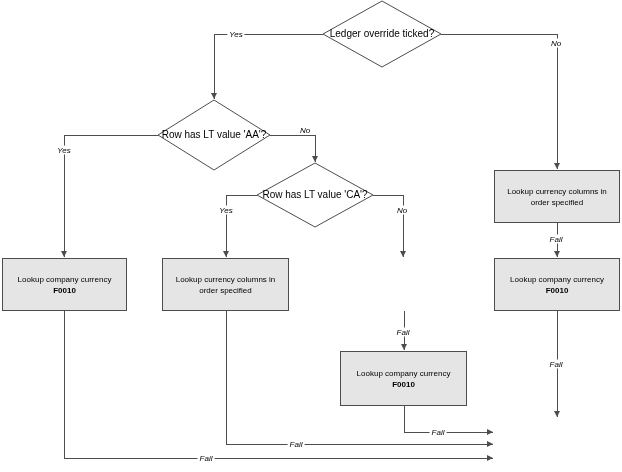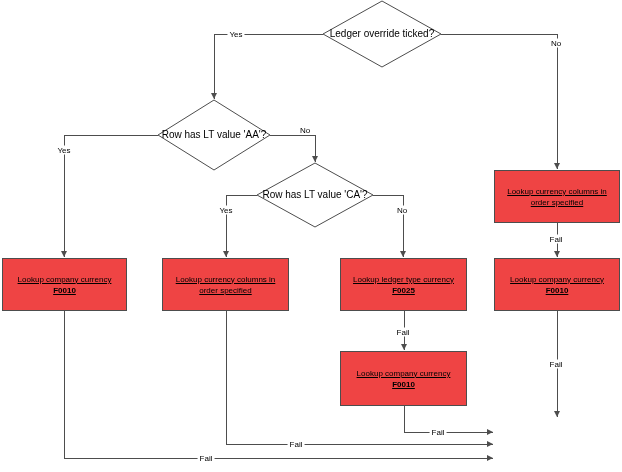--- a/index.html
+++ b/index.html
@@ -2,33 +2,33 @@
 <html><head>
 <meta charset="utf-8">
 <style>
   html,body{margin:0;padding:0;background:#ffffff;}
   .canvas{
     position:relative;width:622px;height:472px;background:#ffffff;
     font-family:"Liberation Sans",sans-serif;color:#000;overflow:hidden;
   }
   .canvas > svg{position:absolute;left:0;top:0;}
   .process{
-    position:absolute;box-sizing:border-box;border:1px solid #4d4d4d;background:#ef4444;
+    position:absolute;box-sizing:border-box;border:1px solid #4d4d4d;background:#e5e5e5;
     display:flex;align-items:center;justify-content:center;text-align:center;
-    font-size:8px;line-height:11px;padding:1px 3px;text-decoration:underline;
+    font-size:8px;line-height:11px;padding:1px 3px;
   }
   .pinner span{display:block;}
   .code{display:block;font-weight:bold;}
   .dlabel{
     position:absolute;display:flex;align-items:center;justify-content:center;
     text-align:center;font-size:10px;line-height:10px;pointer-events:none;
   }
   .elabel{
     position:absolute;transform:translate(-50%,-50%);background:#ffffff;
-    font-size:8px;line-height:9px;padding:0 2px;white-space:nowrap;
+    font-size:8px;line-height:9px;padding:0 2px;white-space:nowrap;font-style:italic;
   }
 </style>
 </head>
 <body>
 
 <div class="canvas">
 
   <svg width="622" height="472" viewBox="0 0 622 472">
     <defs>
       <marker id="arrow" viewBox="0 0 10 10" refX="10" refY="5" markerWidth="7" markerHeight="6" orient="auto" markerUnits="userSpaceOnUse">
@@ -68,26 +68,20 @@
       <span class="code">F0010</span>
     </div>
   </div>
 
   <div class="process" style="left:162px;top:258px;width:127px;height:53px">
     <div class="pinner">
       <span>Lookup currency columns in order specified</span>
     </div>
   </div>
 
-  <div class="process" style="left:340px;top:258px;width:127px;height:53px">
-    <div class="pinner">
-      <span>Lookup ledger type currency</span>
-      <span class="code">F0025</span>
-    </div>
-  </div>
 
   <div class="process" style="left:494px;top:258px;width:126px;height:53px">
     <div class="pinner">
       <span>Lookup company currency</span>
       <span class="code">F0010</span>
     </div>
   </div>
 
   <div class="process" style="left:340px;top:351px;width:127px;height:55px">
     <div class="pinner">

